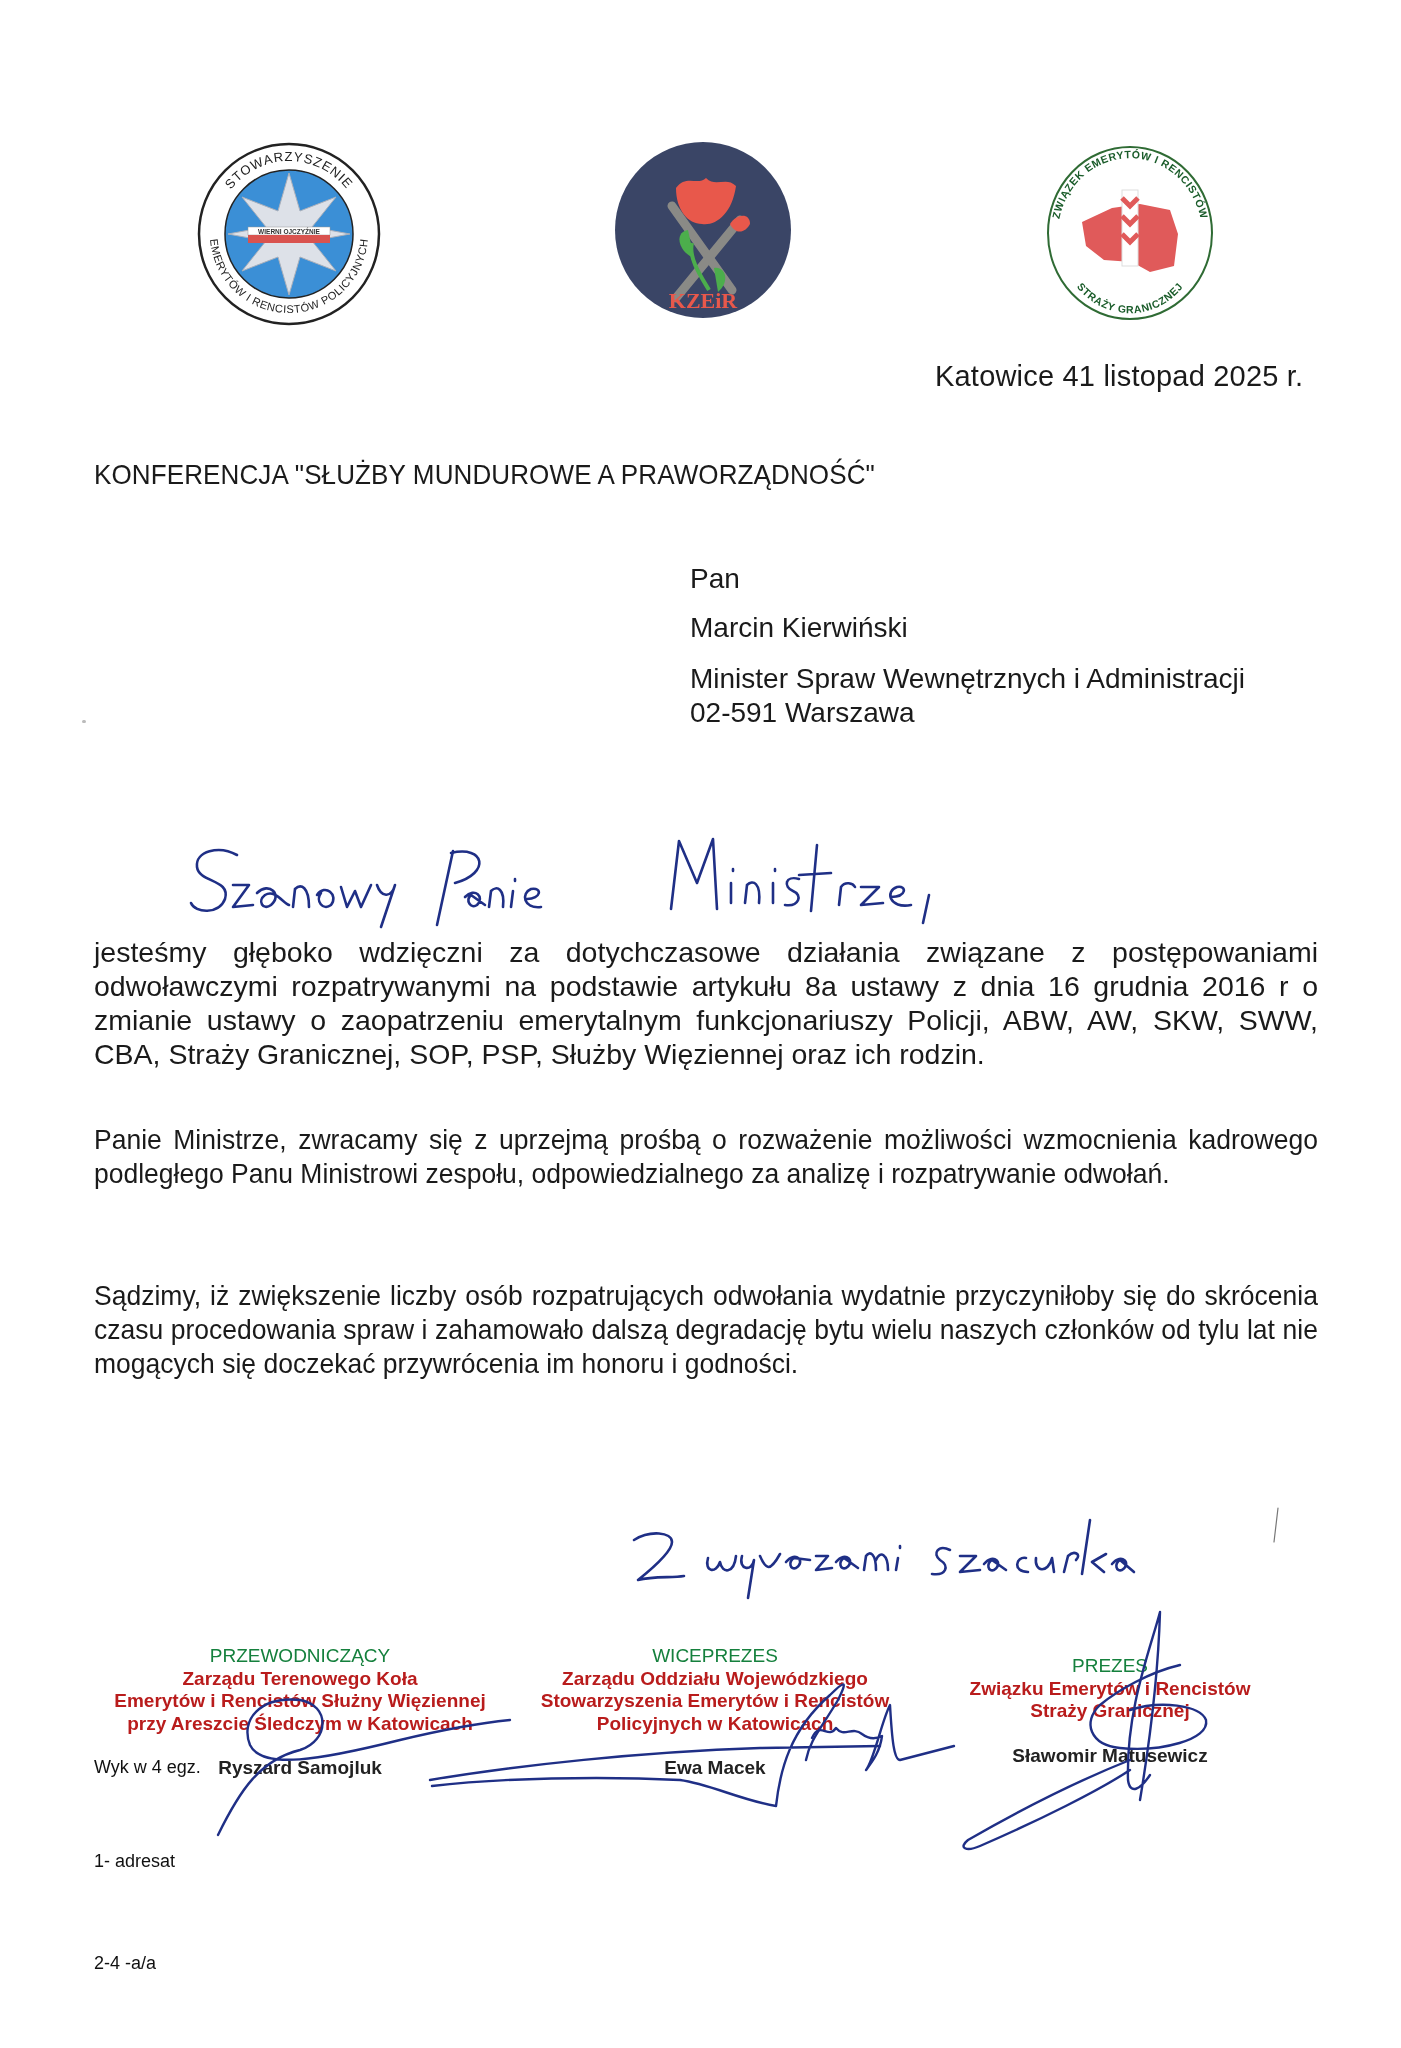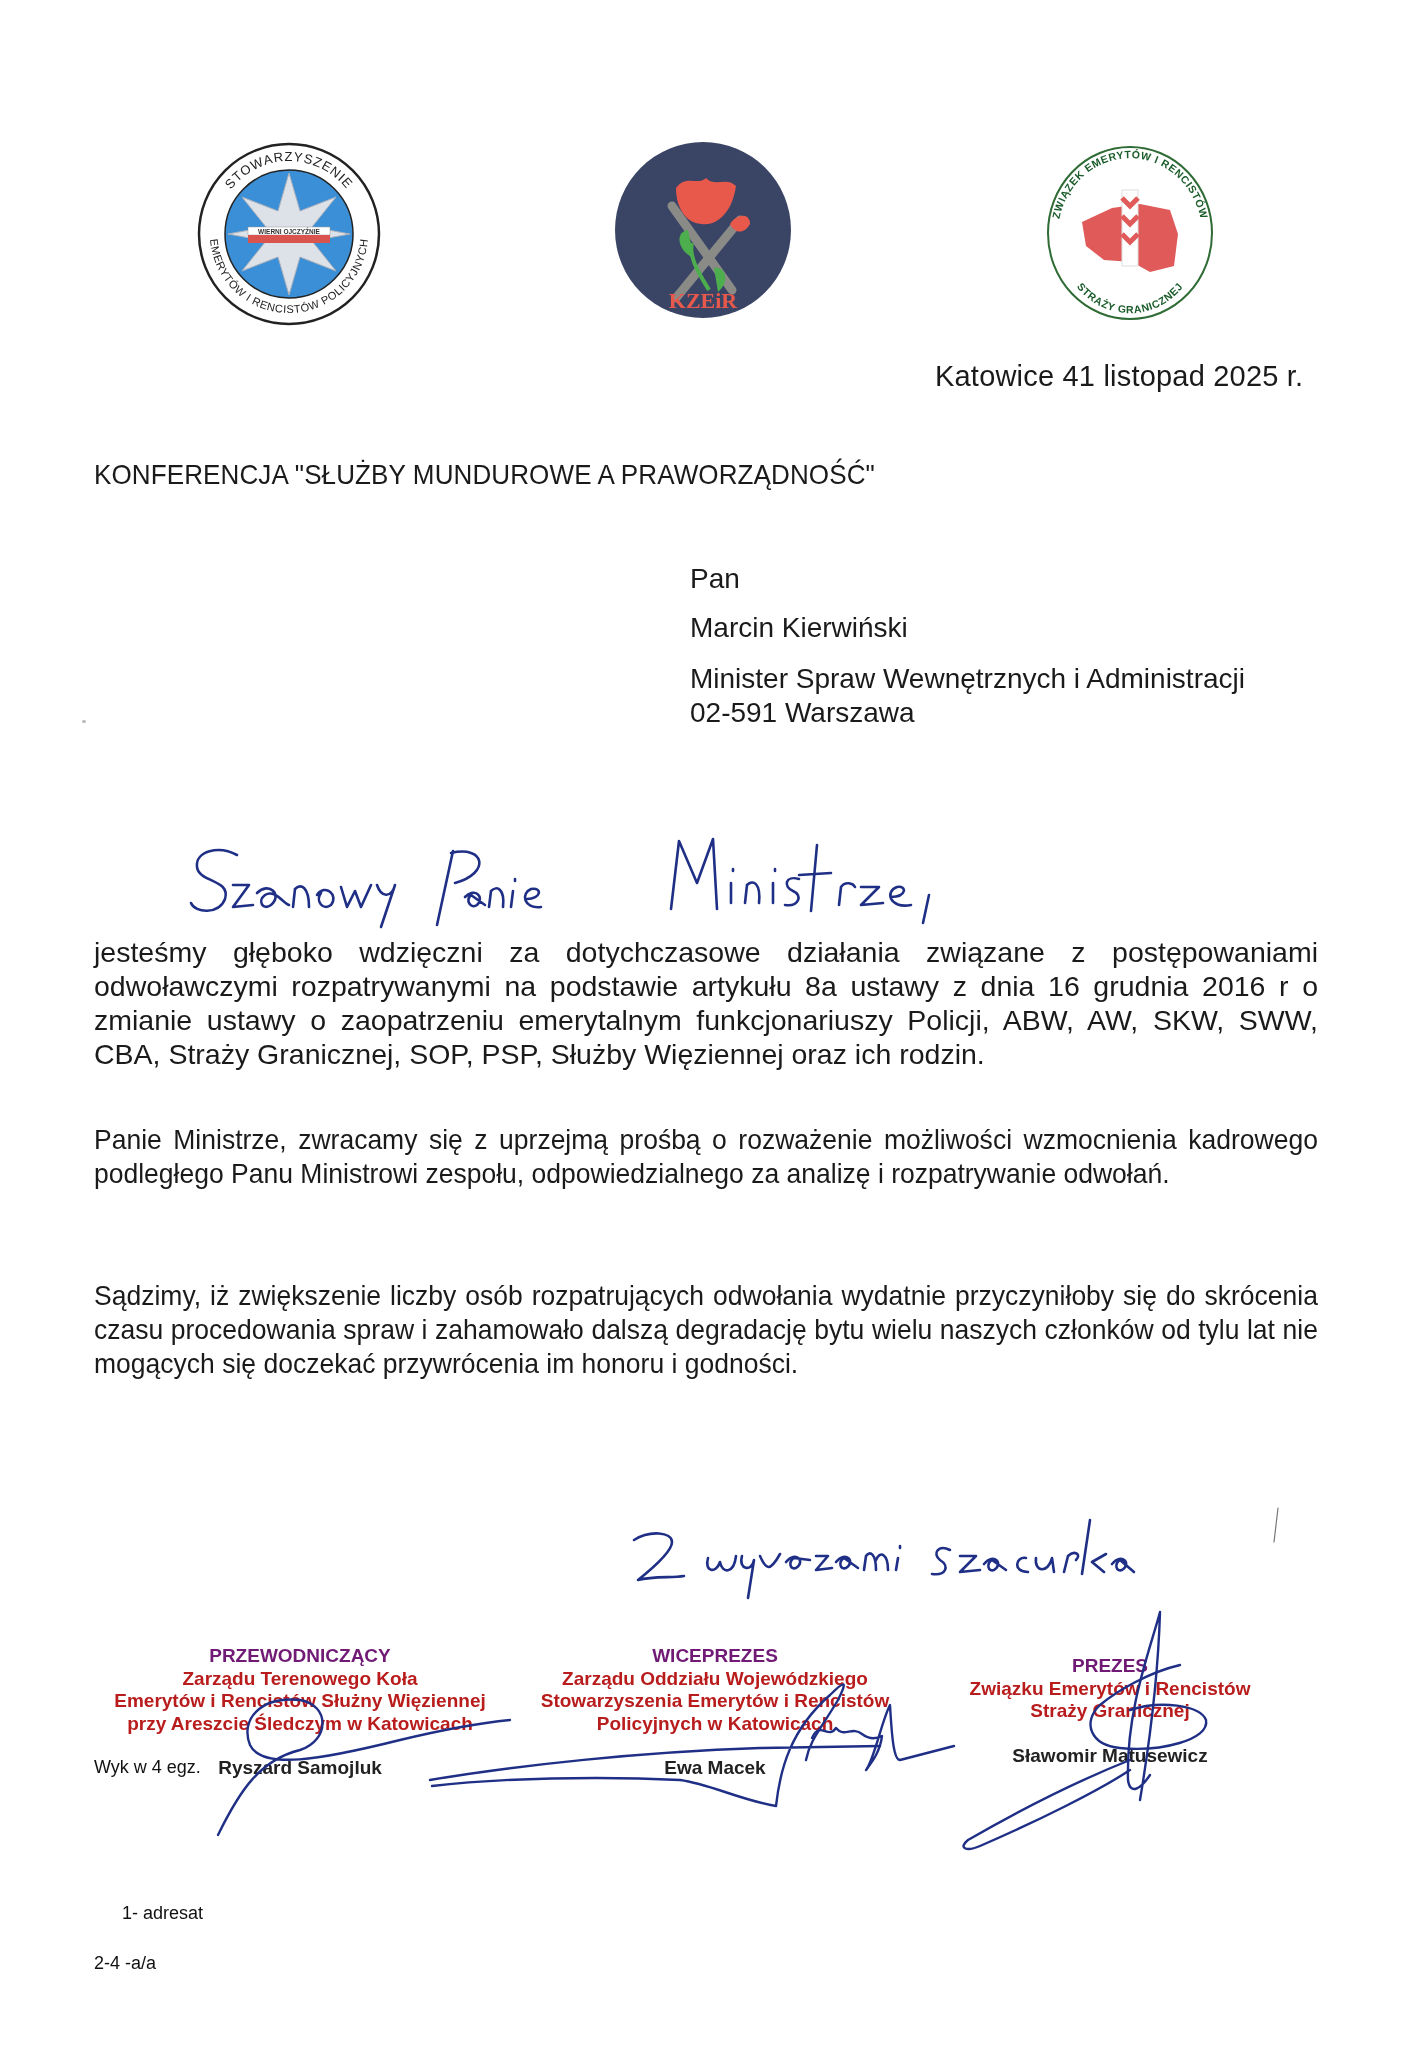--- a/index.html
+++ b/index.html
@@ -29,32 +29,32 @@
       text-align: justify; text-align-last: left;
     }
     .p1 { top: 935px; }
     .p2 { top: 1122px; transform: scaleX(0.93); transform-origin: left top; width: 1316px; }
     .p3 { top: 1278px; transform: scaleX(0.93); transform-origin: left top; width: 1316px; }
     .body-text p { margin: 0; }
 
     .closing { left: 620px; top: 1480px; width: 680px; height: 120px; }
 
     .sig-block { position: absolute; text-align: center; font-size: 19px; line-height: 22.5px; color: #2a2a2a; }
-    .sig-role { font-weight: bold; color: #701a75; }
+    .sig-role { font-weight: normal; color: #15803d; }
     .sig-org { font-weight: bold; color: #b91c1c; }
     .sig-name { font-weight: bold; margin-top: 22px; color: #222; }
     .sig1 { left: 90px; top: 1645px; width: 420px; }
     .sig2 { left: 505px; top: 1645px; width: 420px; }
     .sig3 { left: 945px; top: 1655px; width: 330px; }
 
     .scribble { position: absolute; pointer-events: none; }
 
     .footer { left: 94px; font-size: 18px; color: #111; }
     .f1 { top: 1757px; }
-    .f2 { top: 1903px; margin-left: 28px; }
+    .f2 { top: 1851px; }
     .f3 { top: 1941px; margin-top: 12px; }
 
     .speck { left: 82px; top: 720px; width: 4px; height: 3px; background: #bbb; border-radius: 2px; }
   </style>
 </head>
 <body>
 
 <div class="logo" style="left:196px; top:141px;">
   <svg width="186" height="186" viewBox="0 0 186 186">
     <circle cx="93" cy="93" r="90" fill="#fff" stroke="#222" stroke-width="2.5"></circle>

